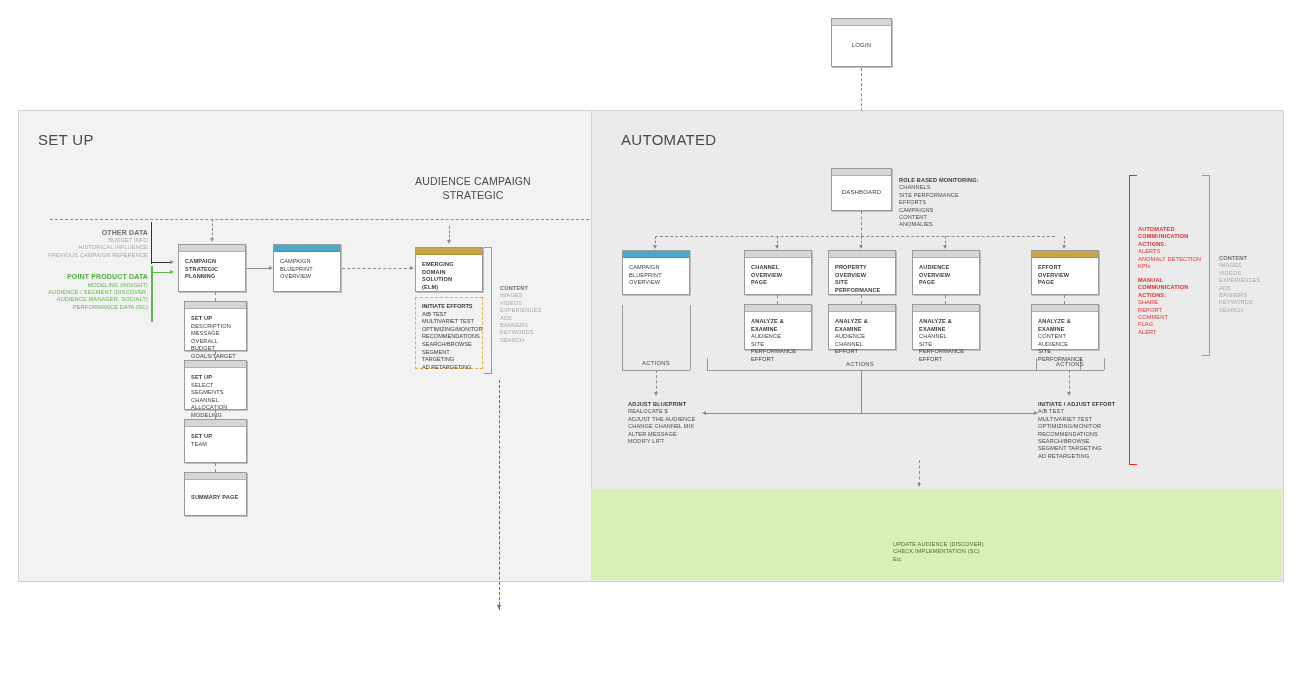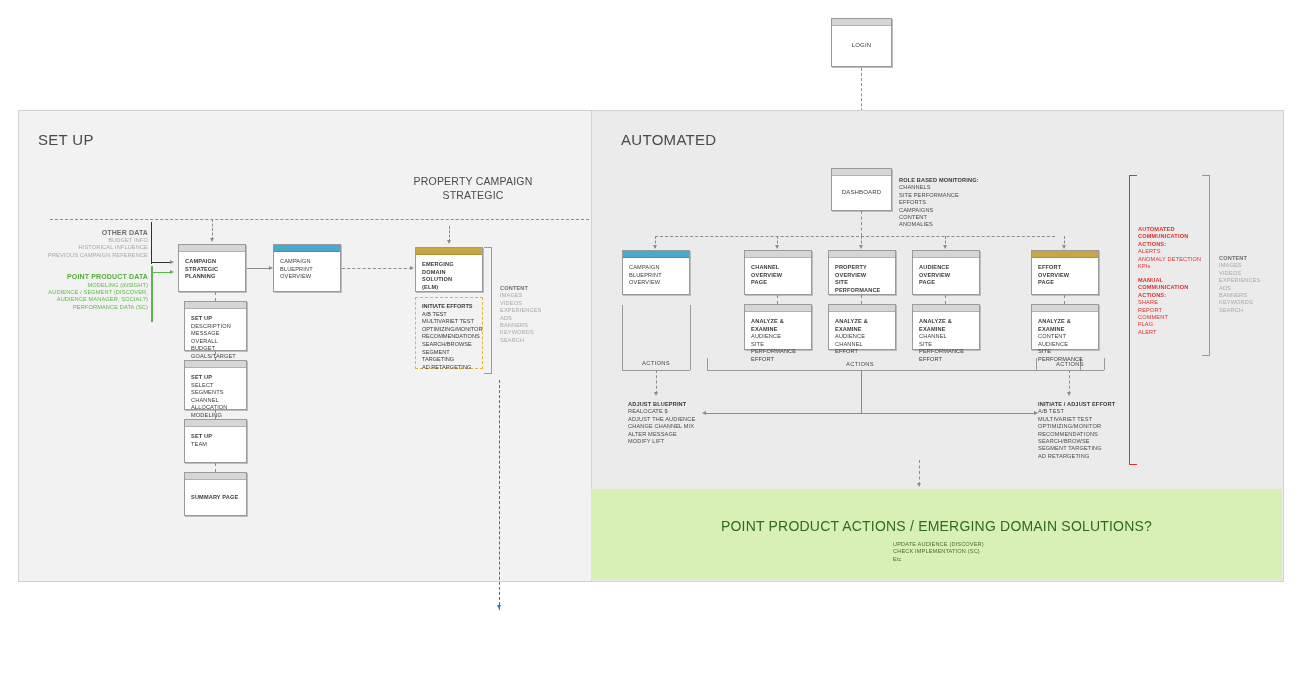--- a/index.html
+++ b/index.html
@@ -86,21 +86,21 @@
     </div>
   </div>
 
   <div class="vline dot" style="left:861px;top:68px;height:114px;"></div>
   <div class="arrow down" style="left:859px;top:180px;"></div>
 
   <div class="panel" id="setup-panel"></div>
   <div class="panel-title" style="left:38px;top:131px;">SET UP</div>
 
   <div class="heading" style="left:378px;top:174px;width:190px;">
-    <div>PROPERTY CAMPAIGN</div>
+    <div>AUDIENCE CAMPAIGN</div>
     <div>STRATEGIC</div>
   </div>
 
   <div class="txt right grey" style="left:20px;top:228px;width:128px;">
     <div class="hd" style="font-size:7px;line-height:9px;color:#6e6e6e;">OTHER DATA</div>
     <div>BUDGET INFO</div>
     <div>HISTORICAL INFLUENCE</div>
     <div>PREVIOUS CAMPAIGN REFERENCE</div>
   </div>
   <div class="txt right green" style="left:20px;top:272px;width:128px;">
@@ -422,21 +422,20 @@
     <div>IMAGES</div>
     <div>VIDEOS</div>
     <div>EXPERIENCES</div>
     <div>ADS</div>
     <div>BANNERS</div>
     <div>KEYWORDS</div>
     <div>SEARCH</div>
   </div>
 
   <div id="green-panel" class="panel"></div>
-  <div class="bigtitle" style="left:591px;top:518px;width:691px;text-align:center;">POINT PRODUCT ACTIONS / EMERGING DOMAIN SOLUTIONS?</div>
   <div class="txt" style="left:893px;top:541px;width:200px;color:#4a6b33;">
     <div>UPDATE AUDIENCE (DISCOVER)</div>
     <div>CHECK IMPLEMENTATION (SC)</div>
     <div>Etc</div>
   </div>
 
   <div class="vline blue" style="left:499px;top:380px;height:230px;"></div>
   <div class="arrow down blue" style="left:497px;top:605px;"></div>
 
 </div>

